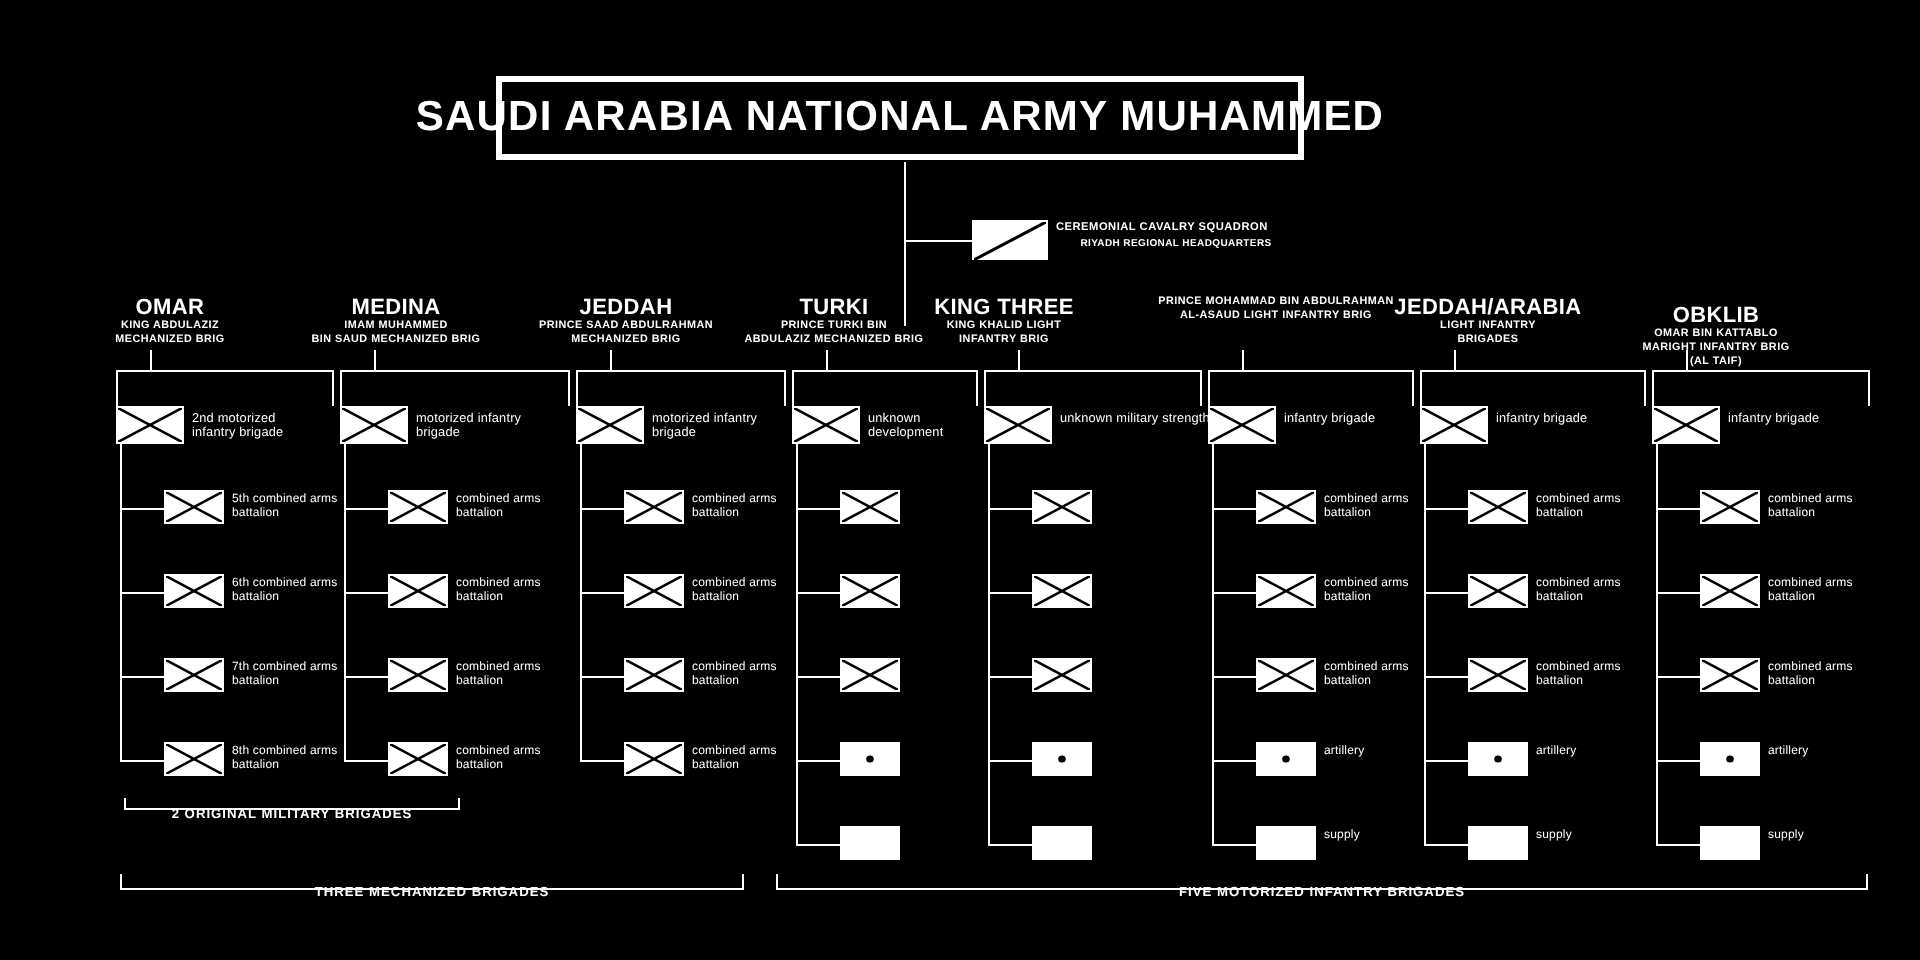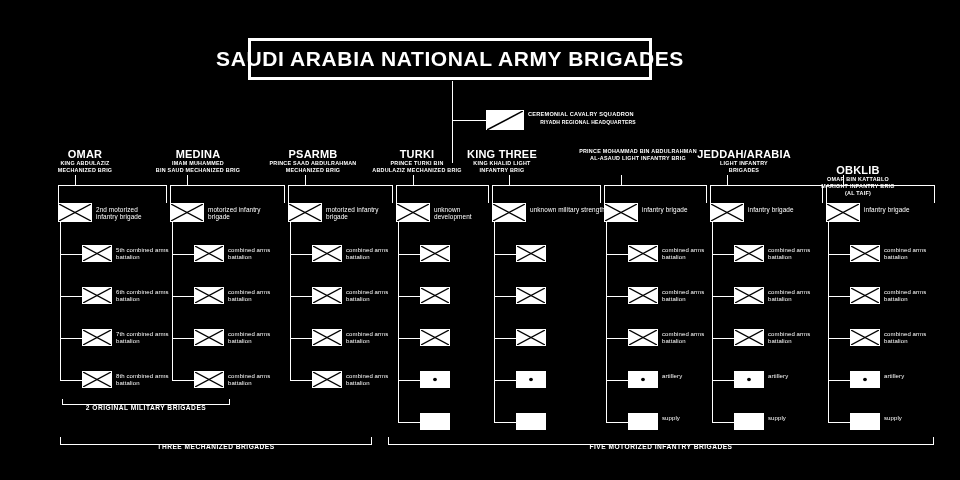--- a/index.html
+++ b/index.html
@@ -39,21 +39,21 @@
   .bracket{position:absolute;border:1px solid #fff;border-top:none;box-sizing:border-box;}
   .caption{position:absolute;font-size:6.6px;font-weight:bold;letter-spacing:.5px;
            text-align:center;white-space:nowrap;}
 </style>
 </head>
 <body>
 
 <div id="root">
 
   <div id="title-box">
-    <div id="title-text">SAUDI ARABIA NATIONAL ARMY BRIGADES</div>
+    <div id="title-text">SAUDI ARABIA NATIONAL ARMY MUHAMMED</div>
   </div>
 
   <div class="vline" style="left:452px;top:81px;height:82px;"></div>
   <div class="hline" style="left:452px;top:120px;width:34px;"></div>
 
   <div id="cav-sym">
     <svg viewBox="0 0 38 20" preserveAspectRatio="none">
       <rect x="0" y="0" width="38" height="20" fill="#fff"></rect>
       <line x1="0" y1="20" x2="38" y2="0" stroke="#000" stroke-width="1.6"></line>
     </svg>
@@ -166,21 +166,21 @@
       <div class="hline" style="left:172px;top:379.5px;width:22px;"></div>
       <div class="sym" style="left:194px;top:371px;width:30px;height:17px;">
         <svg viewBox="0 0 30 17" preserveAspectRatio="none">
           <rect x="0" y="0" width="30" height="17" fill="#fff"></rect>
           <line x1="0" y1="0" x2="30" y2="17" stroke="#000" stroke-width="1.4"></line>
           <line x1="0" y1="17" x2="30" y2="0" stroke="#000" stroke-width="1.4"></line>
         </svg>
       </div>
       <div class="ulabel" style="left:228px;top:373px;width:62px;">combined arms battalion</div>
       <div class="col-head" style="left:247px;top:148px;width:132px;">
-        <div class="col-abbr">PSARMB</div>
+        <div class="col-abbr">JEDDAH</div>
         <div class="col-full">PRINCE SAAD ABDULRAHMAN</div>
         <div class="col-full">MECHANIZED BRIG</div>
       </div>
       <div class="hline" style="left:288px;top:185px;width:104px;"></div>
       <div class="vline" style="left:288px;top:185px;height:18px;"></div>
       <div class="vline" style="left:392px;top:185px;height:18px;"></div>
       <div class="vline" style="left:305px;top:175px;height:10px;"></div>
       <div class="vline" style="left:290px;top:222px;height:157.5px;"></div>
       <div class="sym" style="left:288px;top:203px;width:34px;height:19px;">
         <svg viewBox="0 0 34 19" preserveAspectRatio="none">
@@ -448,21 +448,21 @@
         </svg>
       </div>
       <div class="ulabel" style="left:768px;top:373px;width:62px;">artillery</div>
       <div class="hline" style="left:712px;top:421.5px;width:22px;"></div>
       <div class="sym" style="left:734px;top:413px;width:30px;height:17px;">
         <svg viewBox="0 0 30 17" preserveAspectRatio="none">
           <rect x="0" y="0" width="30" height="17" fill="#fff"></rect>
         </svg>
       </div>
       <div class="ulabel" style="left:768px;top:415px;width:62px;">supply</div>
-      <div class="col-head" style="left:794px;top:164px;width:128px;">
+      <div class="col-head" style="left:794px;top:152px;width:128px;">
         <div class="col-abbr">OBKLIB</div>
         <div class="col-full">OMAR BIN KATTABLO</div>
         <div class="col-full">MARIGHT INFANTRY BRIG</div>
         <div class="col-full">(AL TAIF)</div>
       </div>
       <div class="hline" style="left:826px;top:185px;width:108px;"></div>
       <div class="vline" style="left:826px;top:185px;height:18px;"></div>
       <div class="vline" style="left:934px;top:185px;height:18px;"></div>
       <div class="vline" style="left:843px;top:175px;height:10px;"></div>
       <div class="vline" style="left:828px;top:222px;height:199.5px;"></div>

